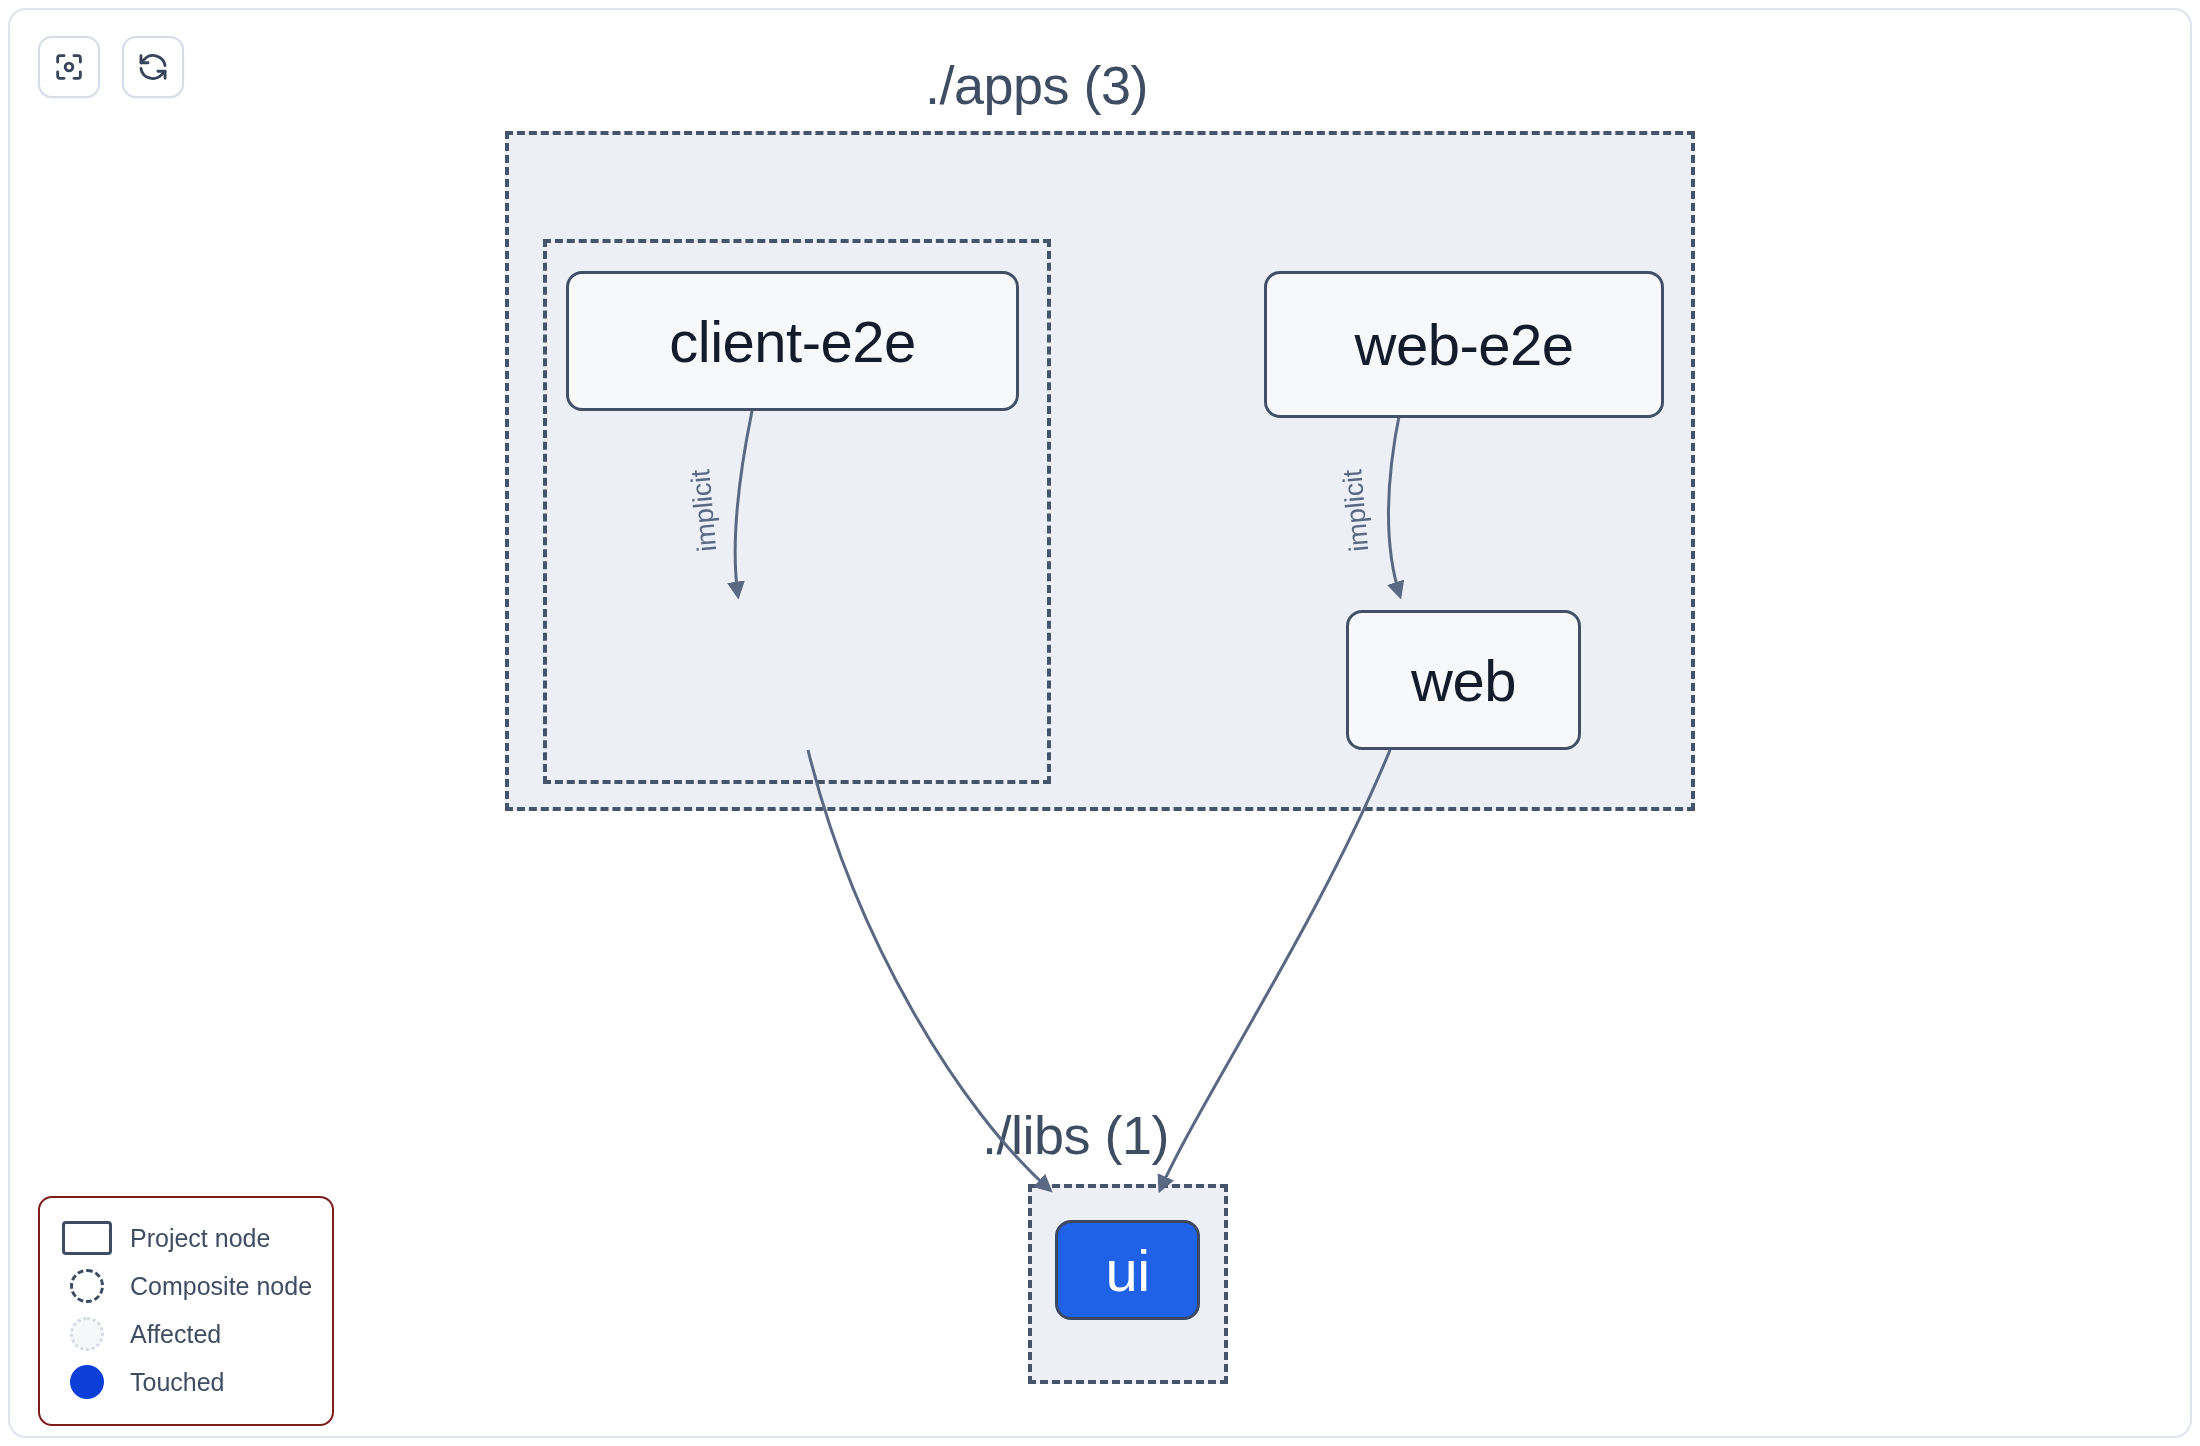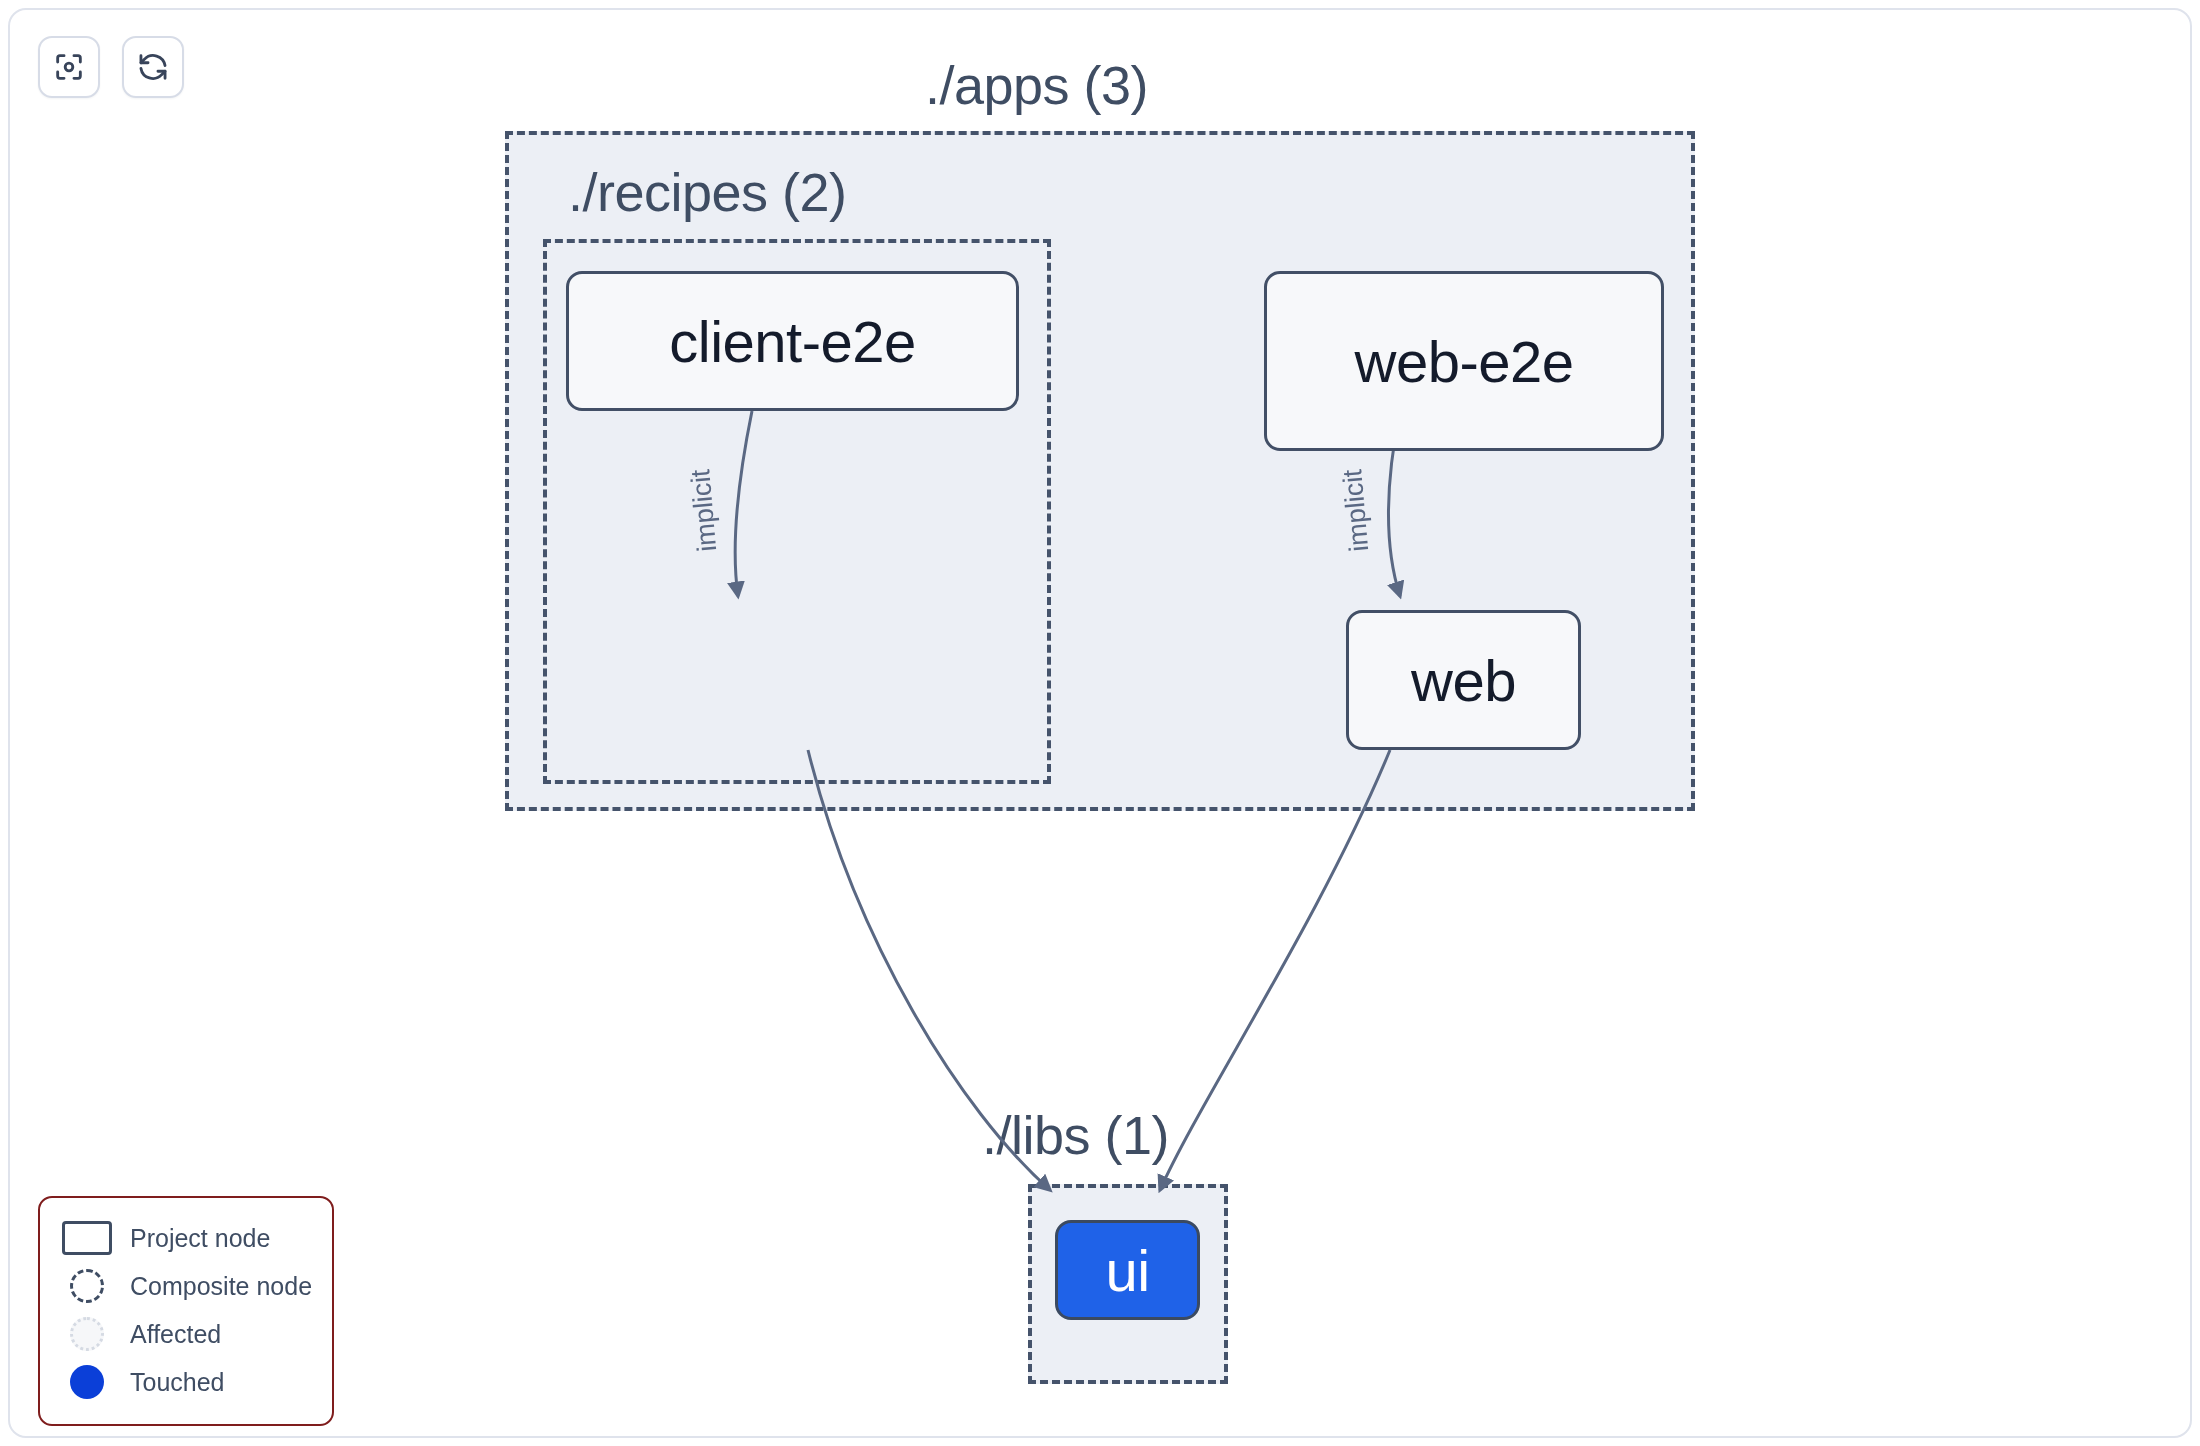--- a/index.html
+++ b/index.html
@@ -204,31 +204,30 @@
     </div>
 
   </div>
 
   <div class="graph-layer">
 
     <div class="group-box" style="left:505px; top:131px; width:1190px; height:680px;"></div>
     <div class="group-label" style="left:925px; top:58px;">./apps (3)</div>
 
     <div class="group-box" style="left:543px; top:239px; width:508px; height:545px;"></div>
-    <div class="group-label" style="left:568px; top:165px;">./recipes (2)</div>
 
     <div class="group-box" style="left:1028px; top:1184px; width:200px; height:200px;"></div>
     <div class="group-label" style="left:982px; top:1108px;">./libs (1)</div>
 
     <div class="node" style="left:566px; top:271px; width:453px; height:140px;">
       <span>client-e2e</span>
     </div>
 
 
-    <div class="node" style="left:1264px; top:271px; width:400px; height:180px;">
+    <div class="node" style="left:1264px; top:271px; width:400px; height:147px;">
       <span>web-e2e</span>
     </div>
 
     <div class="node" style="left:1346px; top:610px; width:235px; height:140px;">
       <span>web</span>
     </div>
 
     <div class="node touched" style="left:1055px; top:1220px; width:145px; height:100px;">
       <span>ui</span>
     </div>

